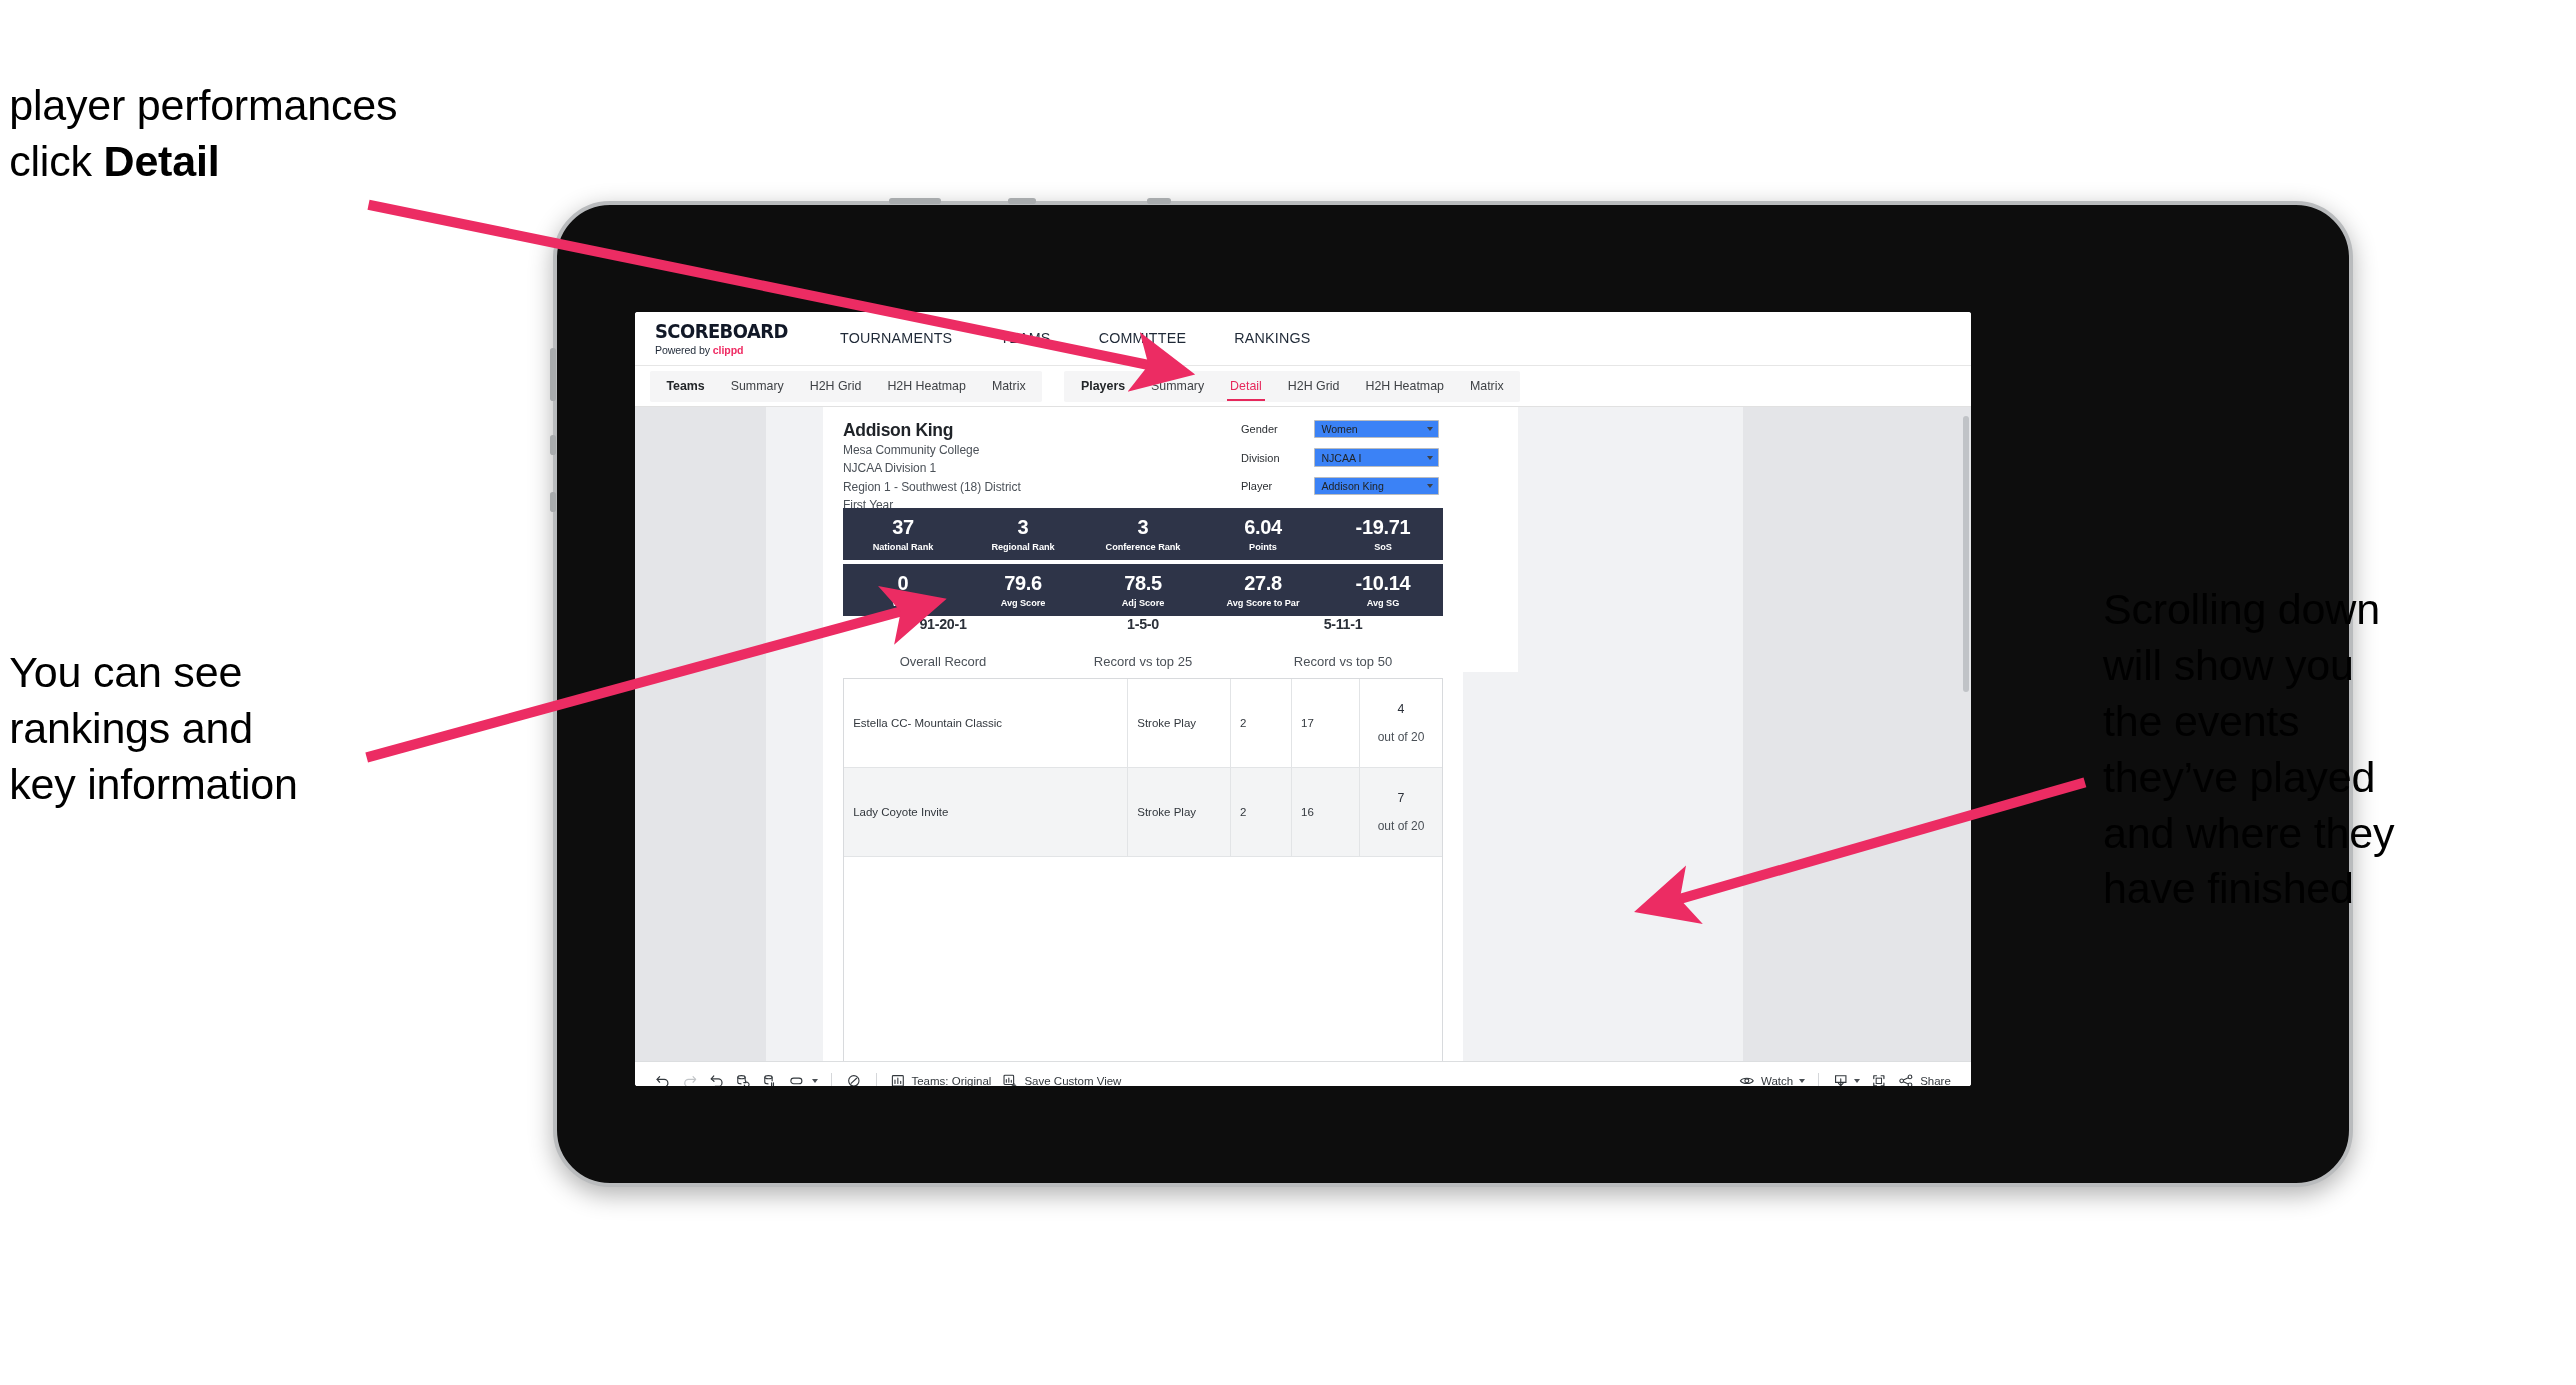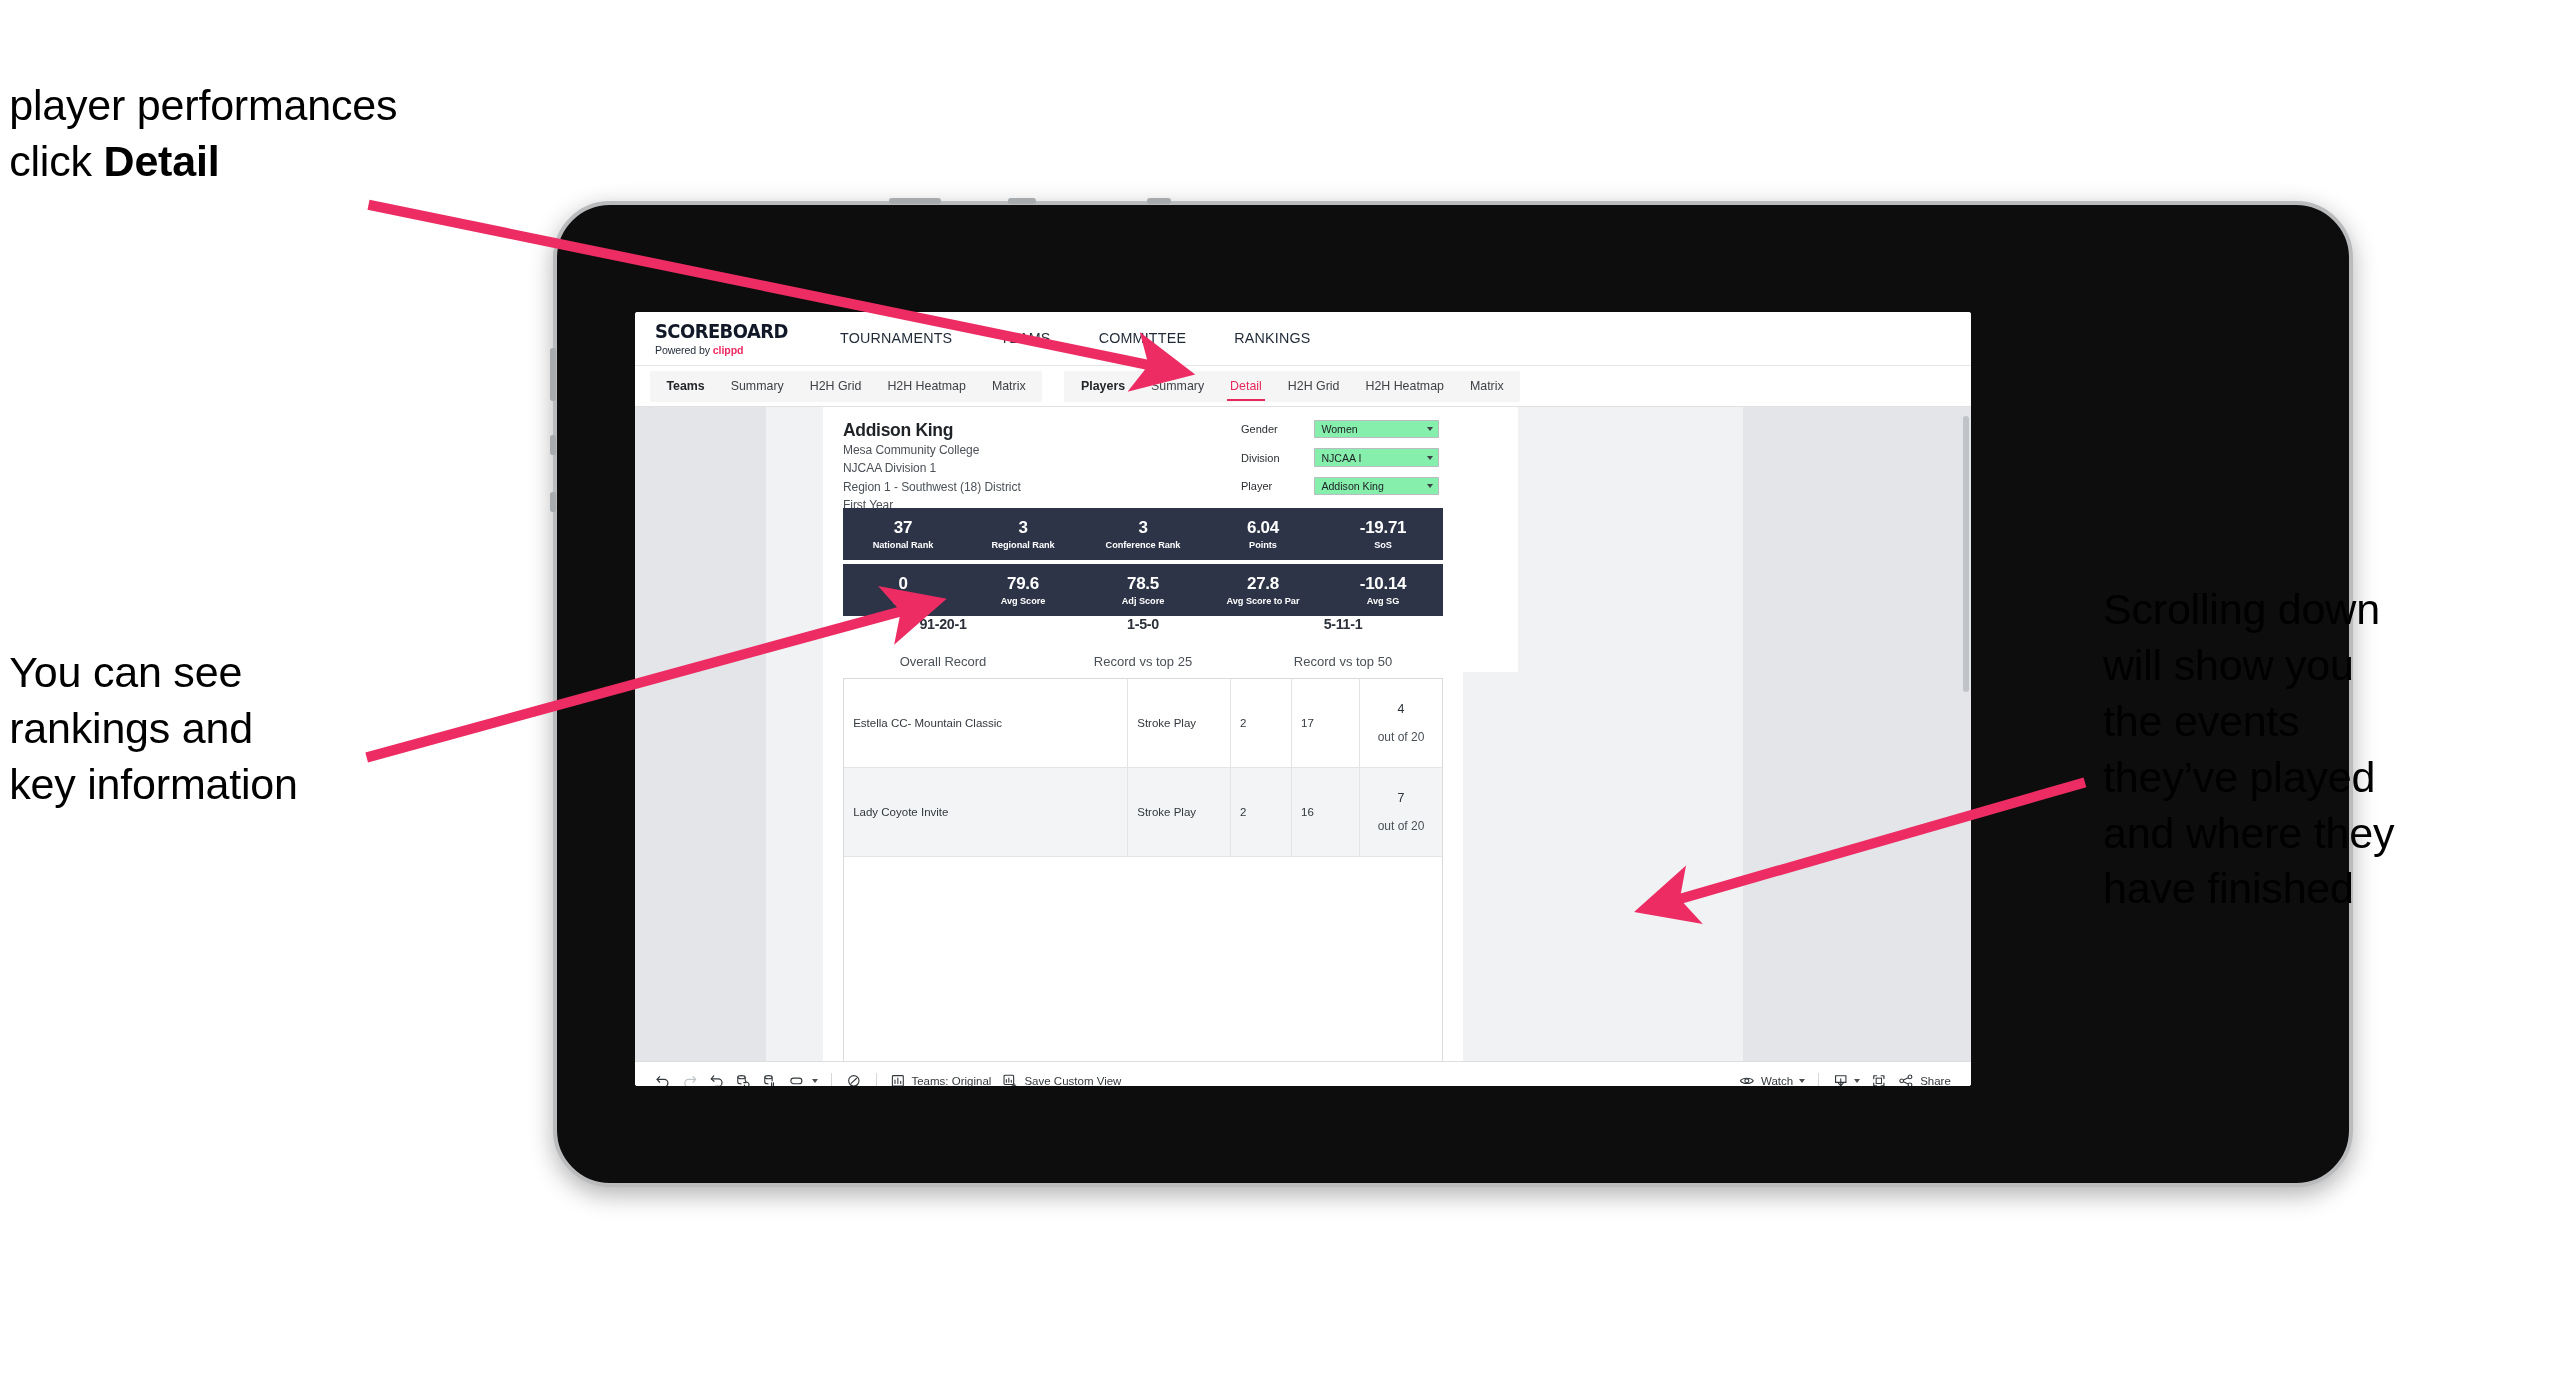--- a/index.html
+++ b/index.html
@@ -245,21 +245,21 @@
   }
   .filter-label {
     font-size: 11px;
     color: #2b2f33;
     margin-right: 7.4px;
     white-space: nowrap;
   }
   .filter-select {
     width: 125px;
     height: 18.4px;
-    background: #86efac;
+    background: #3b82f6;
     border: 0.9px solid #b9bcc0;
     border-radius: 0.9px;
     display: flex;
     align-items: center;
     justify-content: space-between;
     padding: 0 4.6px 0 6.4px;
     box-sizing: border-box;
     font-size: 10.6px;
     color: #202428;
     cursor: pointer;
@@ -282,21 +282,21 @@
     align-items: center;
   }
   #band1 { top: 101px; }
   #band2 { top: 157px; }
   .statcell {
     flex: 1;
     text-align: center;
     color: #ffffff;
   }
   .statval {
-    font-size: 17px;
+    font-size: 20px;
     font-weight: 700;
     line-height: 1.15;
     letter-spacing: -0.3px;
     text-align: center;
   }
   .statlbl {
     font-size: 9.2px;
     font-weight: 700;
     margin-top: 2.8px;
     letter-spacing: -0.05px;

